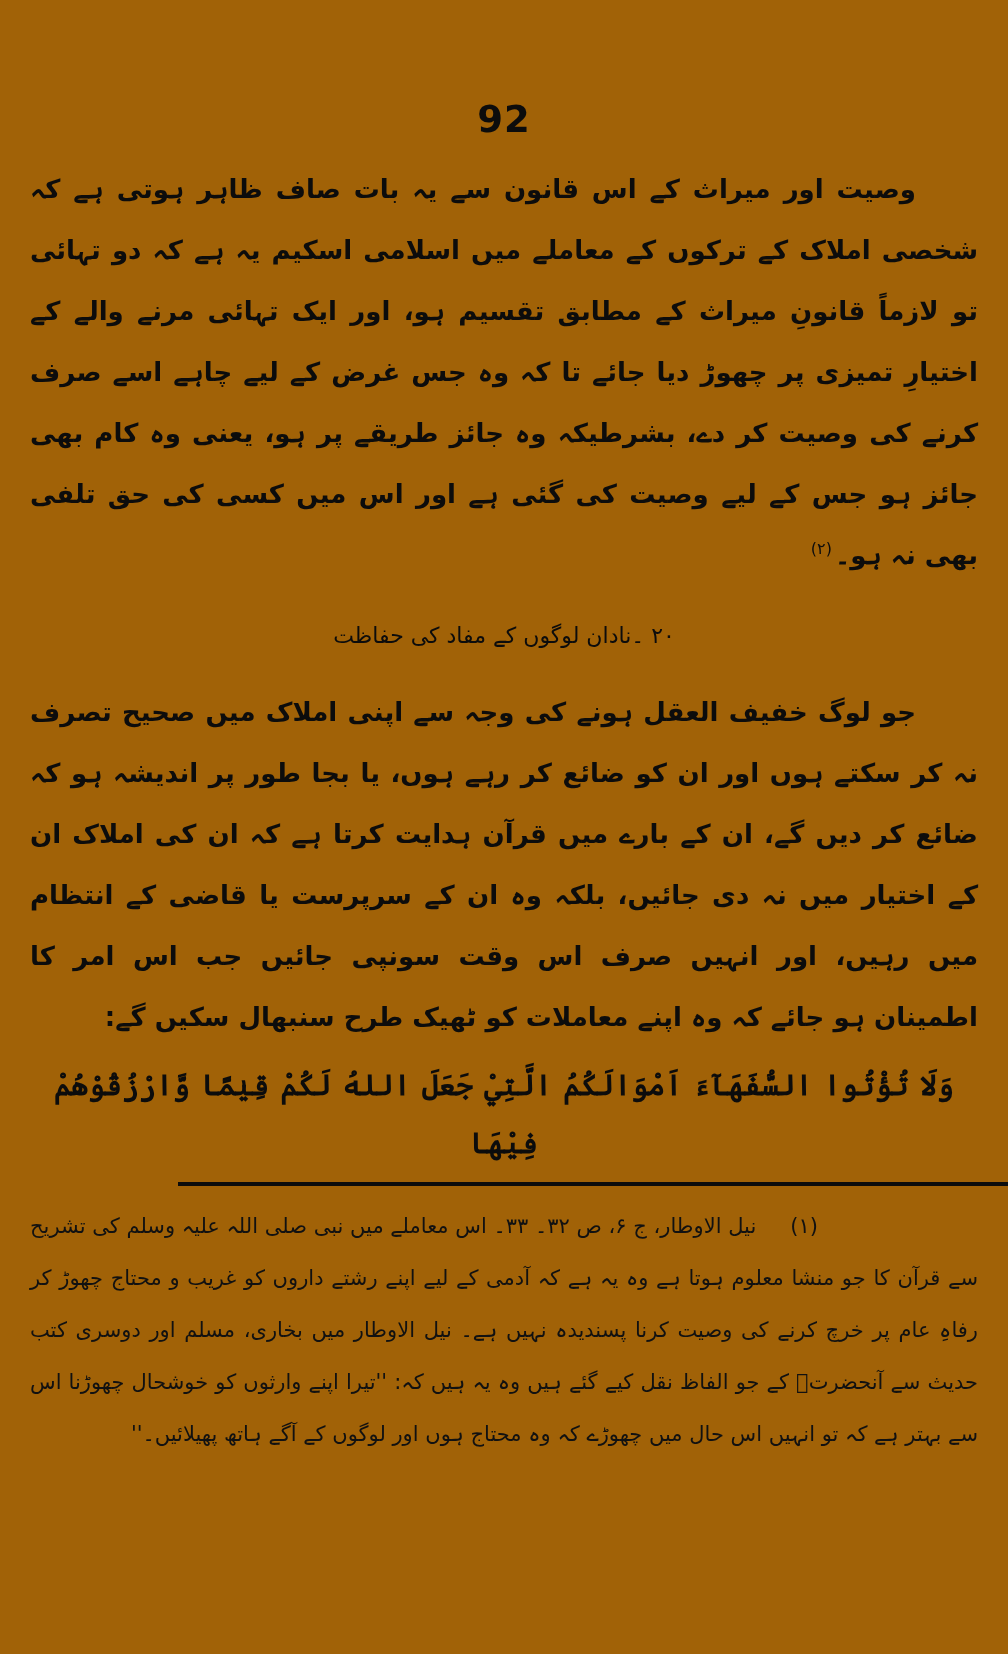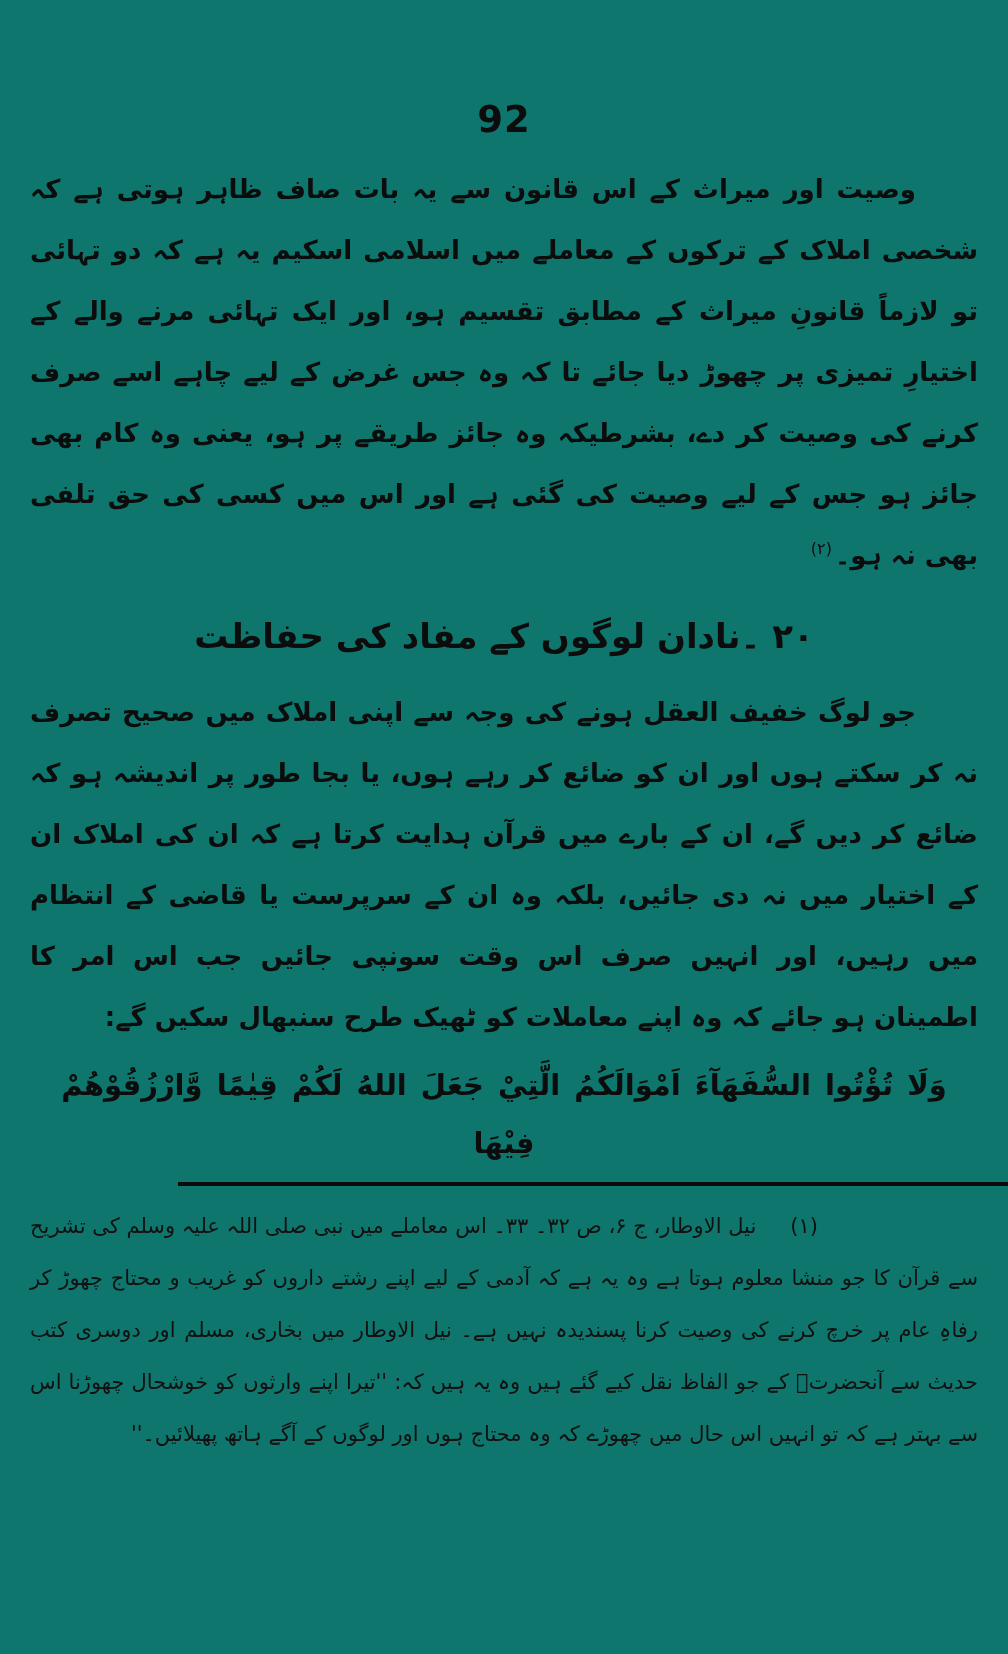--- a/index.html
+++ b/index.html
@@ -1,20 +1,20 @@
 <!DOCTYPE html>
 <html lang="ur" dir="rtl"><head>
 <meta charset="utf-8">
 <style>
   html,body{margin:0;padding:0;background:#e9e9e9;}
   .sheet{
     position:relative;
     width:1008px;height:1654px;
     margin:0 auto;
-    background:#0f766e;
+    background:#a16207;
     overflow:hidden;
     font-family:"DejaVu Sans", sans-serif;
     color:#0c0c0c;
     direction:rtl;
   }
   .inner{padding:58px 30px 0 30px;}
   .page-number{
     direction:ltr;
     text-align:center;
     font-family:"DejaVu Sans", sans-serif;
@@ -33,32 +33,33 @@
   .body-para.indent{text-indent:62px;}
   .fn-ref{
     font-size:16px;
     font-weight:normal;
     vertical-align:super;
     line-height:0;
     margin-right:3px;
   }
   .section-heading{
     text-align:center;
-    font-size:34px;
-    font-weight:bold;
+    font-size:22px;
+    font-weight:normal;
     margin:26px 0 22px 0;
     line-height:48px;
   }
   .verse{
     font-size:29px;
     font-weight:bold;
     line-height:58px;
     text-align:center;
     margin:8px 0 0 0;
     word-spacing:4px;
+    font-family:Liberation Serif, serif;
   }
   .fn-rule{
     height:4px;
     background:#0c0c0c;
     width:830px;
     margin:10px auto 0 auto;
     margin-right:0;           
     margin-left:148px;
     direction:ltr;
   }

